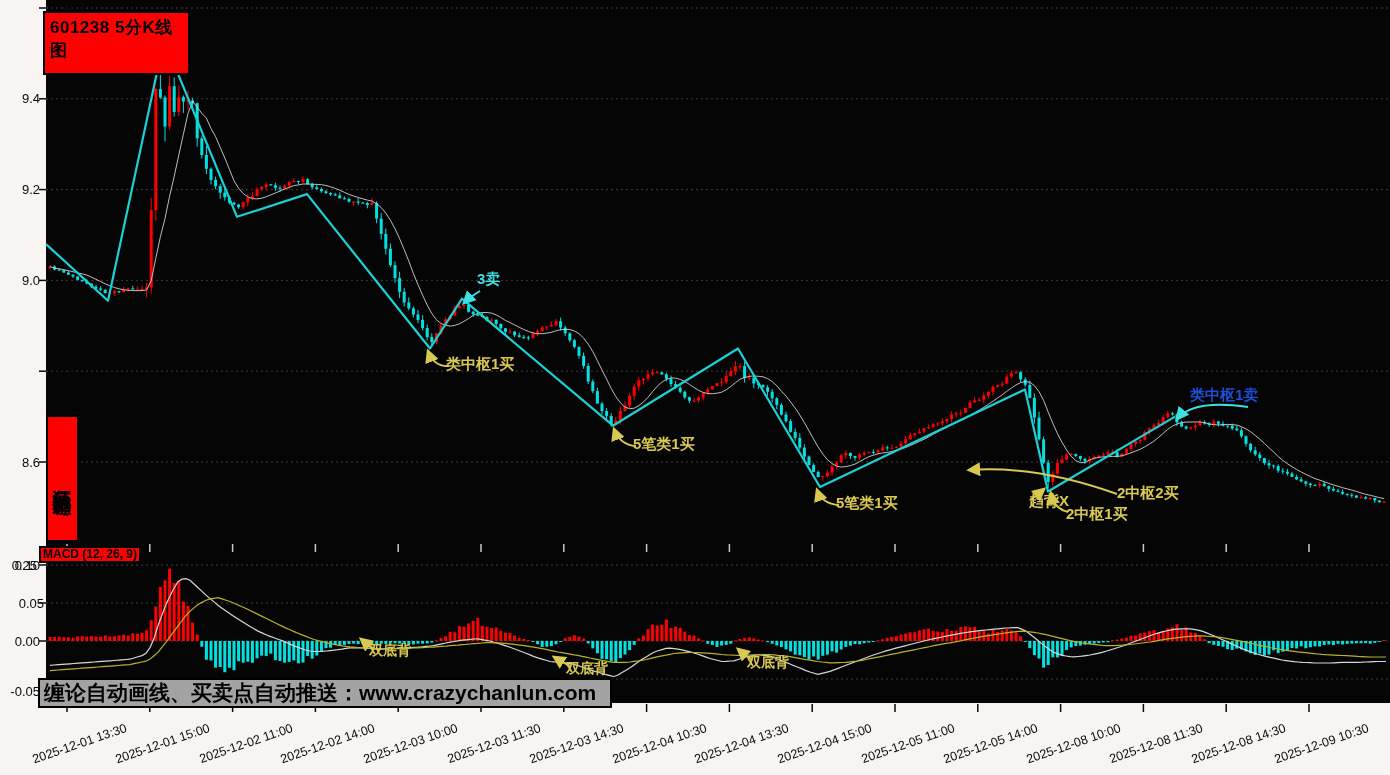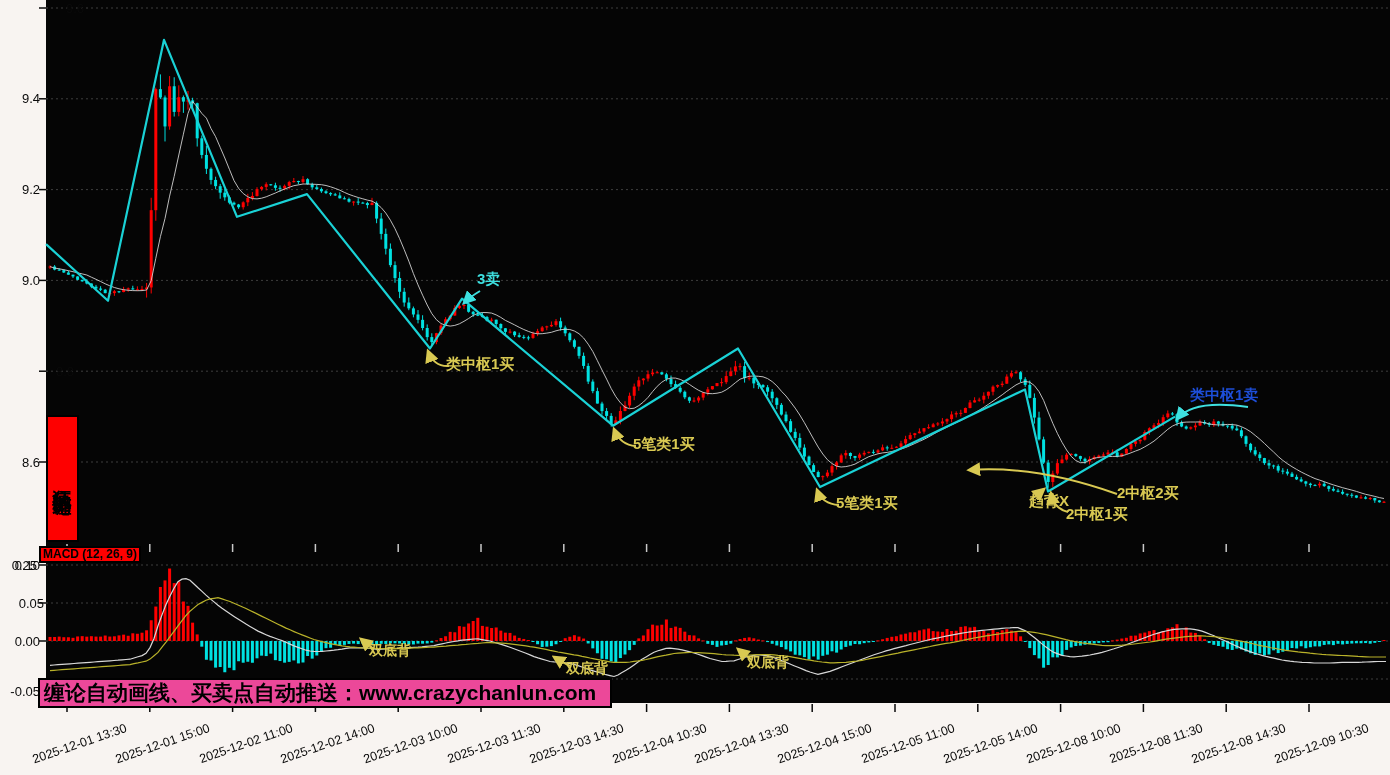--- a/index.html
+++ b/index.html
@@ -20,21 +20,21 @@
   .title-box .t{font-size:17px;font-weight:bold;padding:3px 5px;letter-spacing:0.5px;}
   .brand-box{left:46px;top:415px;width:33px;height:127px;display:flex;align-items:center;justify-content:center;}
   .brand-box .t{
     writing-mode:vertical-rl;text-orientation:upright;font-size:19px;font-weight:bold;
     letter-spacing:2px;line-height:29px;
   }
   .macd-box{left:39px;top:546px;width:102px;height:17px;text-align:center;}
   .macd-box .t{font-size:12px;font-weight:bold;line-height:13px;}
   .banner{
     position:absolute;left:38px;top:678px;width:574px;height:30px;z-index:6;
-    background:#ec4899;border:2px solid #000;box-sizing:border-box;
+    background:#a3a3a3;border:2px solid #000;box-sizing:border-box;
     color:#000;font-size:21px;font-weight:bold;line-height:25px;
     white-space:nowrap;overflow:hidden;padding-left:4px;
   }
   .date-label{
     position:absolute;top:721px;color:#0a0a0a;font-size:12.5px;white-space:nowrap;
     transform:translateX(-100%) rotate(-19deg);transform-origin:100% 0;z-index:2;
   }
   .anno{
     position:absolute;font-weight:bold;font-size:15px;line-height:16px;
     white-space:nowrap;z-index:4;
@@ -1048,20 +1048,23 @@
       <div class="anno" style="left: 836px; top: 495px; color: rgb(217, 201, 82);">5笔类1买</div>
       <div class="anno" style="left: 984px; top: 493px; color: rgb(217, 201, 82); margin-left: 45px;">趋背X</div>
       <div class="anno" style="left: 1066px; top: 506px; color: rgb(217, 201, 82);">2中枢1买</div>
       <div class="anno" style="left: 1117px; top: 485px; color: rgb(217, 201, 82);">2中枢2买</div>
       <div class="anno" style="left: 1190px; top: 387px; color: #1d4ed8;">类中枢1卖</div>
       <div class="anno small" style="left: 369px; top: 642px; color: rgb(217, 201, 82);">双底背</div>
       <div class="anno small" style="left: 566px; top: 660px; color: rgb(217, 201, 82);">双底背</div>
       <div class="anno small" style="left: 747px; top: 654px; color: rgb(217, 201, 82);">双底背</div>
     </div>
 
+  <div class="red-box title-box">
+    <div class="t">601238 5分K线图</div>
+  </div>
 
   <div class="red-box brand-box">
     <div class="t">疯狂的缠论</div>
   </div>
 
   <div class="red-box macd-box">
     <div class="t">MACD (12, 26, 9)</div>
   </div>
 
   <div class="banner">

